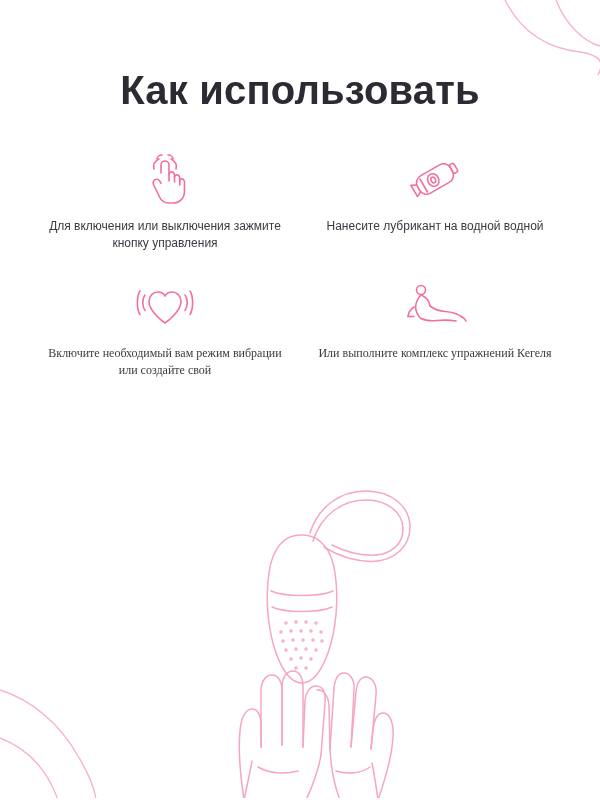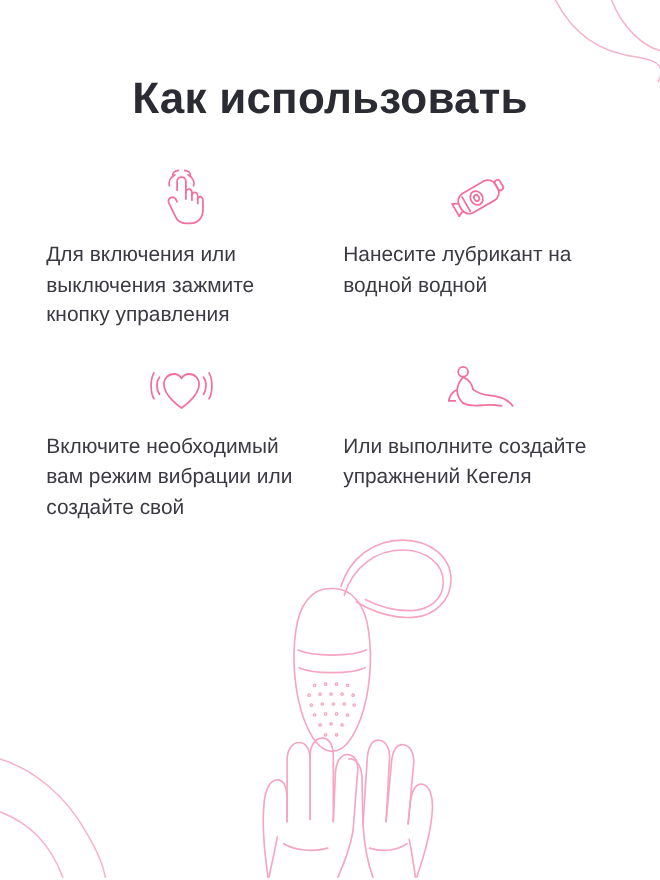--- a/index.html
+++ b/index.html
@@ -50,31 +50,32 @@
   .cell {
     width: 50%;
     box-sizing: border-box;
     display: flex;
     flex-direction: column;
     align-items: center;
     padding: 0 12px;
   }
   .cell.r2 {
     margin-top: 22px;
+    font-family: Liberation Serif, serif;
   }
   .icon-box {
     height: 62px;
     display: flex;
     align-items: center;
     justify-content: center;
   }
   .cell-text {
     margin-top: 8px;
-    text-align: left;
-    font-size: 19px;
+    text-align: center;
+    font-size: 12px;
     line-height: 1.45;
     color: #3a3a42;
   }
   .hero {
     position: absolute;
     left: 0;
     top: 455px;
     width: 600px;
     height: 345px;
   }
@@ -148,21 +149,21 @@
           <path d="M22 14.5 C26 16 29 20 30 25"></path>
           <path d="M15.5 26 C16 31 18 35 21 37.5"></path>
           <path d="M30 25 C34 28 39 30 45 30.5 C52 31 58 33 62 36"></path>
           <path d="M62 36 C64.5 37.5 65.5 38.5 66 40"></path>
           <path d="M21 37.5 C25 39.5 31 40 37 39.5"></path>
           <path d="M37 39.5 C43 39 50 39 56 40"></path>
           <path d="M14 26 C11 28 8.5 31.5 8 35.5"></path>
           <path d="M8 35.5 L14 35.5"></path>
         </svg>
       </div>
-      <div class="cell-text">Или выполните создайте упражнений Кегеля</div>
+      <div class="cell-text">Или выполните комплекс упражнений Кегеля</div>
     </div>
 
   </div>
 
   <svg class="hero" viewBox="0 0 600 345" fill="none" stroke="#f6a5c2" stroke-width="1.5" stroke-linecap="round" stroke-linejoin="round">
 
     <path d="M310 78 C318 52 340 36 366 36 C392 36 410 52 410 72 C410 92 394 104 378 106"></path>
     <path d="M313 86 C321 60 342 45 366 45 C388 45 403 58 403 74 C403 90 390 99 376 100"></path>
     <path d="M378 106 C360 108 340 102 324 92"></path>
     <path d="M376 100 C362 101 346 97 332 90"></path>

